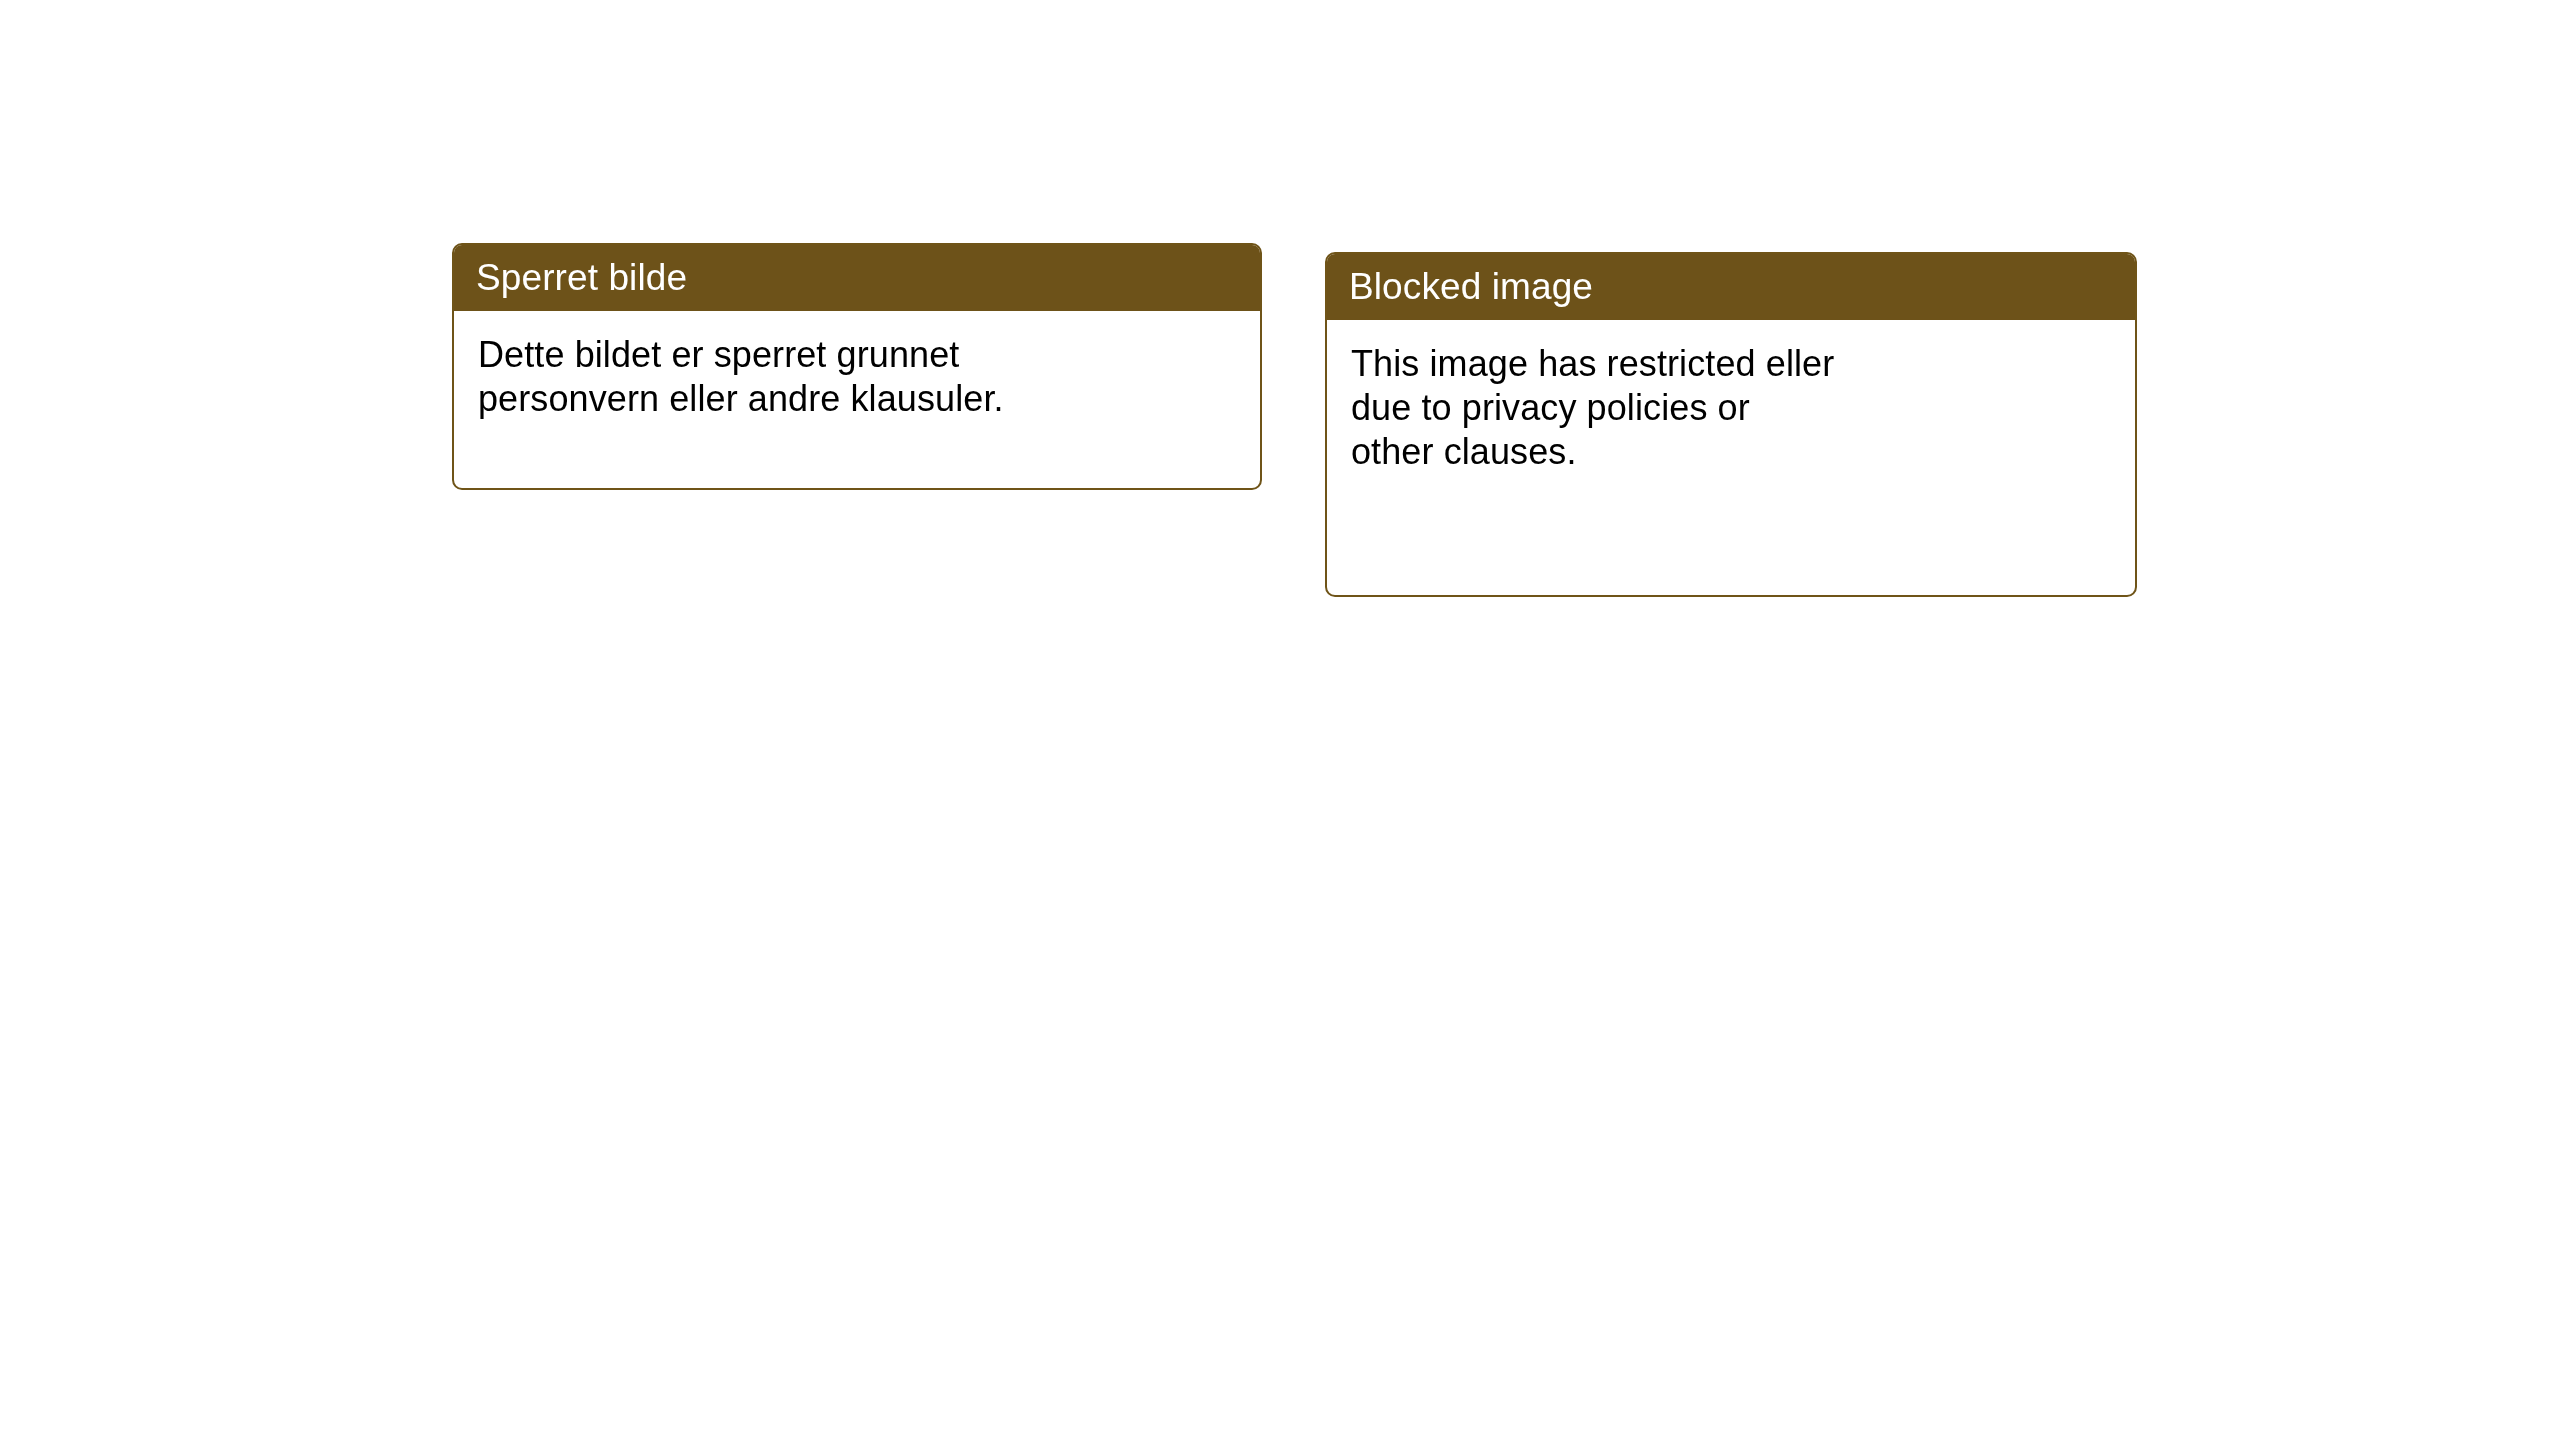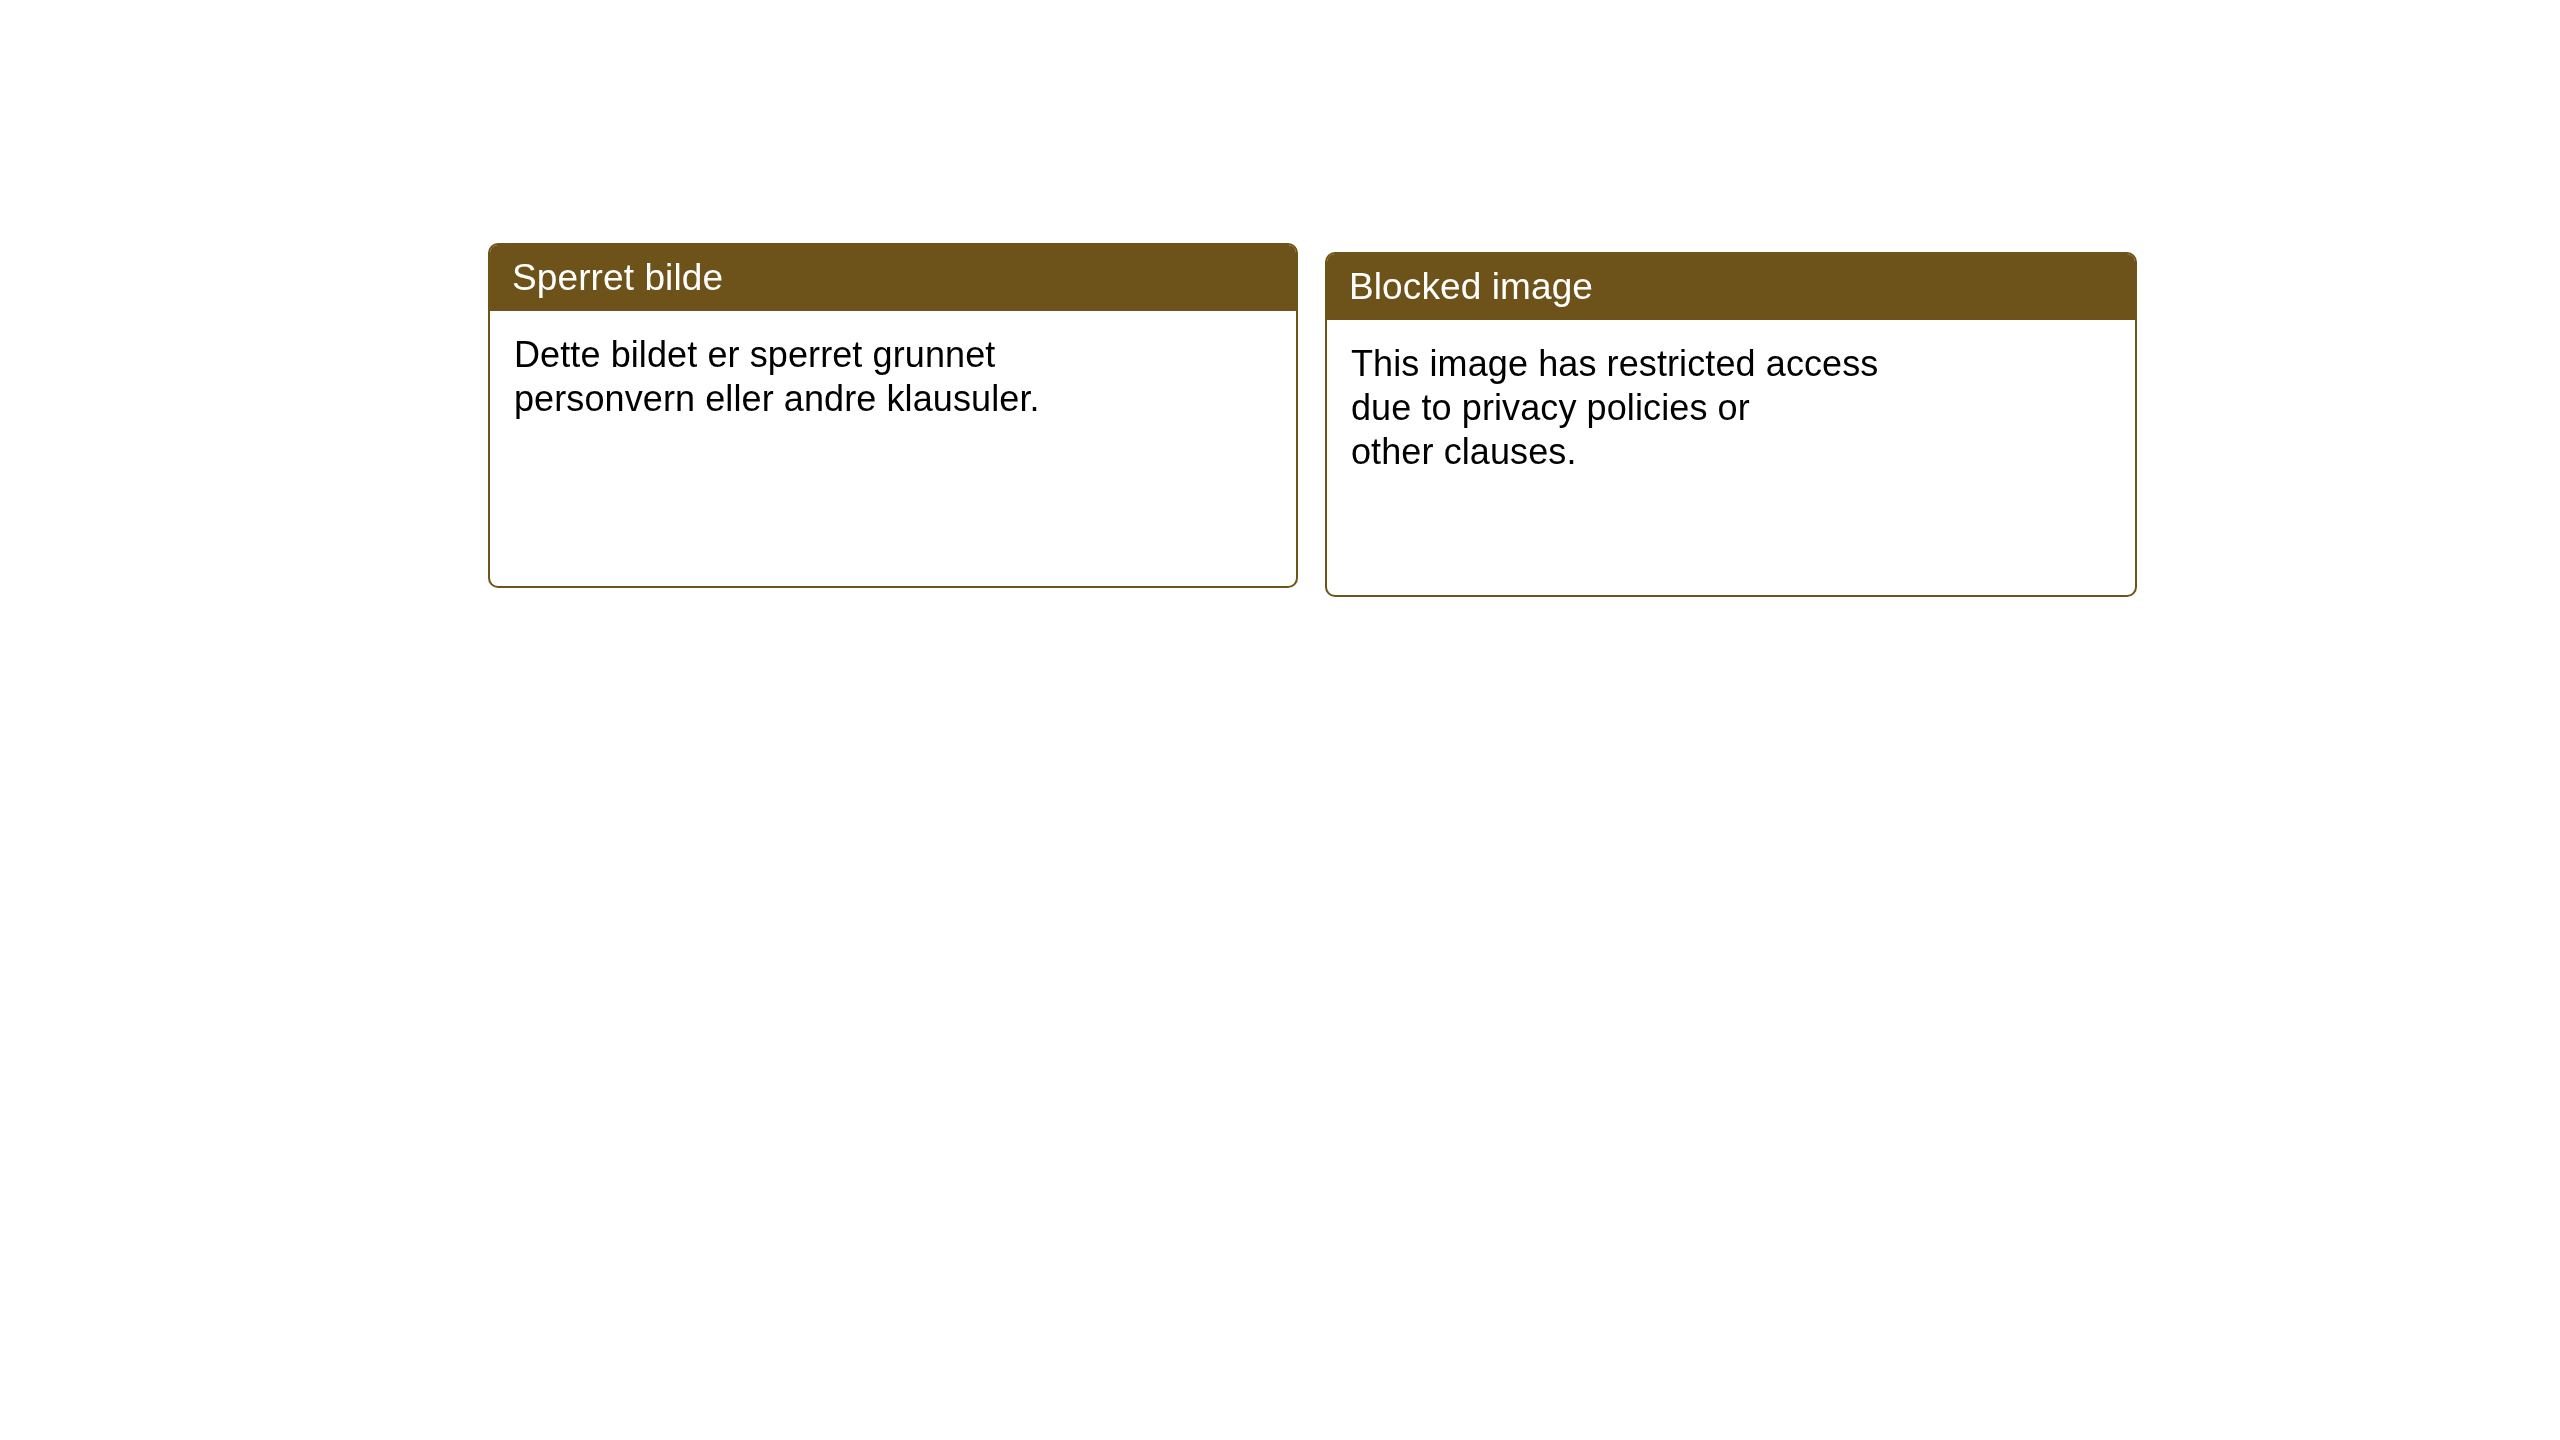--- a/index.html
+++ b/index.html
@@ -25,22 +25,21 @@
     box-sizing: border-box;
     background: #ffffff;
     border: 2px solid #6f5418;
     border-radius: 10px;
     overflow: hidden;
   }
   .notice-card.card-no {
     left: 452px;
     top: 243px;
     width: 810px;
-    height: 345px;
-    margin-left: 36px;
+    height: 247px;
   }
   .notice-card.card-en {
     left: 1325px;
     top: 252px;
     width: 812px;
     height: 345px;
   }
   .card-header {
     box-sizing: border-box;
     background: #6d5219;
@@ -68,18 +67,18 @@
 <div id="stage">
 
   <div class="notice-card card-no">
     <div class="card-header">Sperret bilde</div>
     <div class="card-body">Dette bildet er sperret grunnet
 personvern eller andre klausuler.</div>
   </div>
 
   <div class="notice-card card-en">
     <div class="card-header">Blocked image</div>
-    <div class="card-body">This image has restricted access
+    <div class="card-body">This image has restricted eller
 due to privacy policies or
 other clauses.</div>
   </div>
 
 </div>
 
 </body></html>

